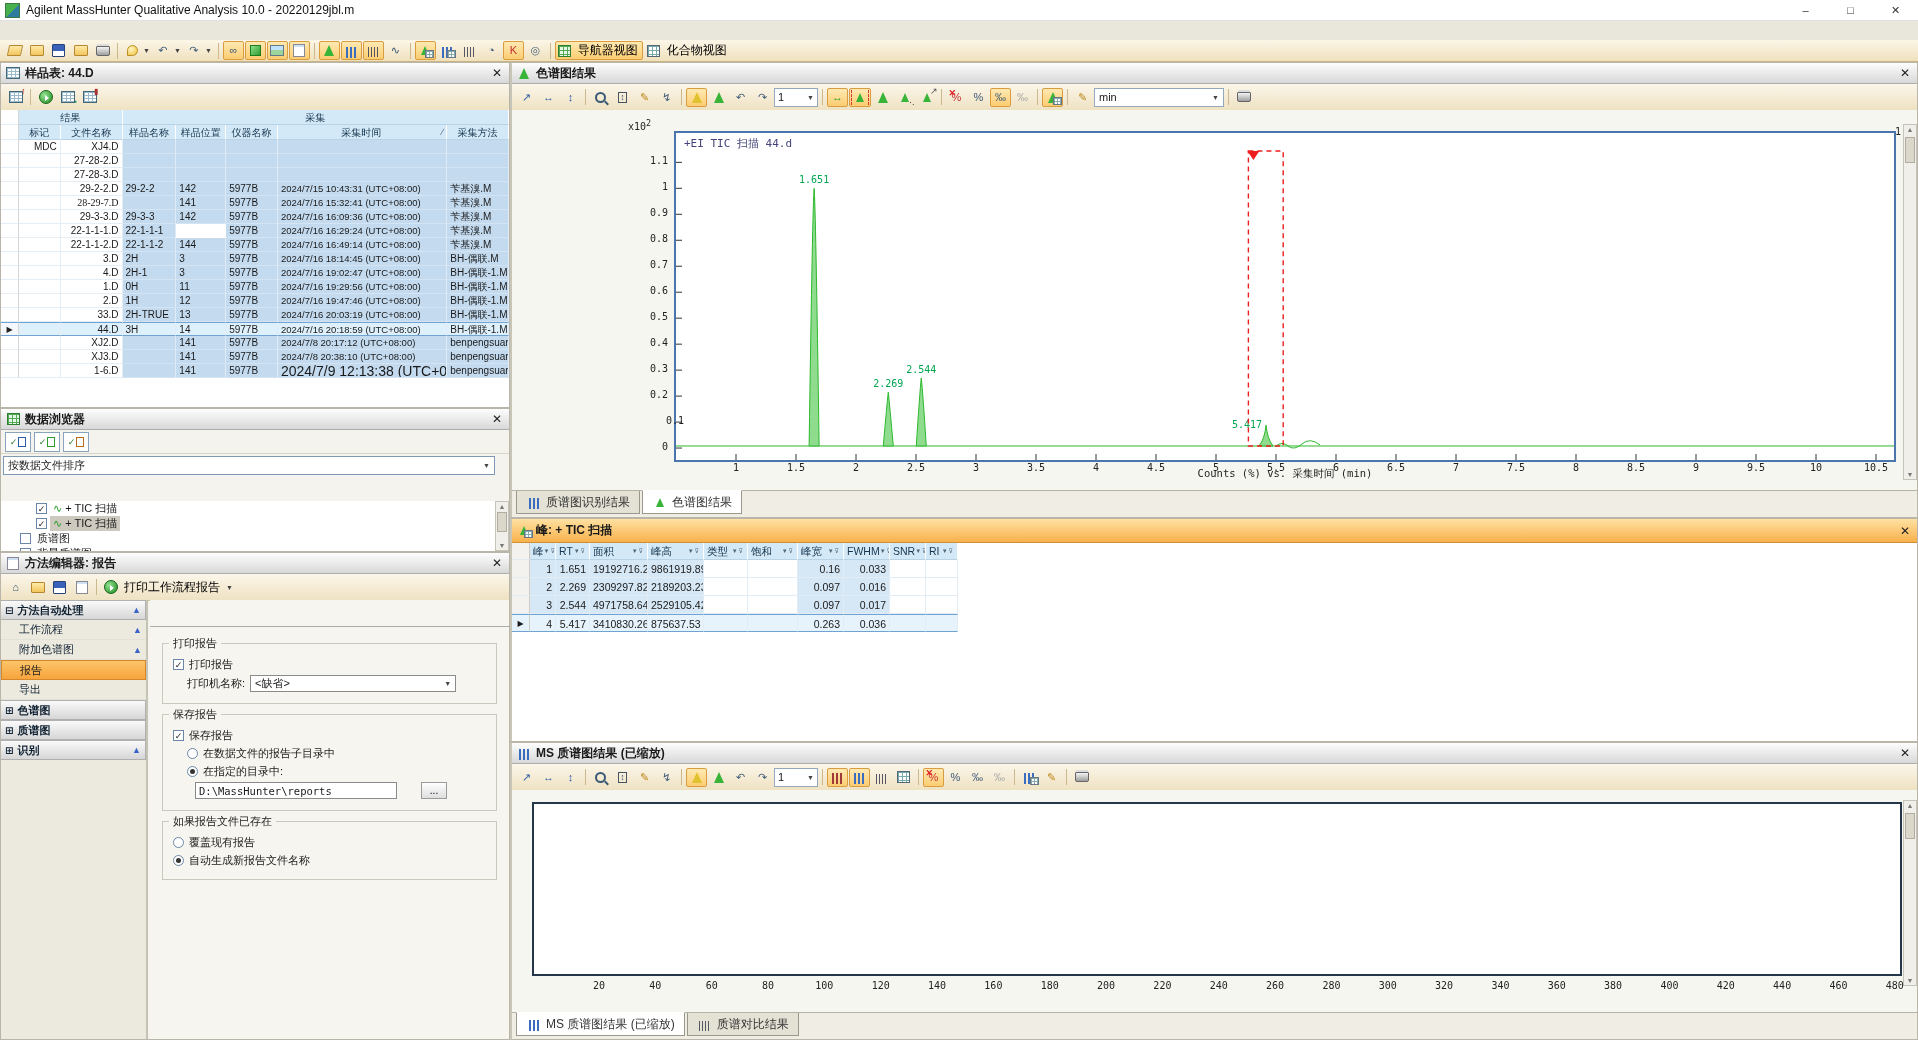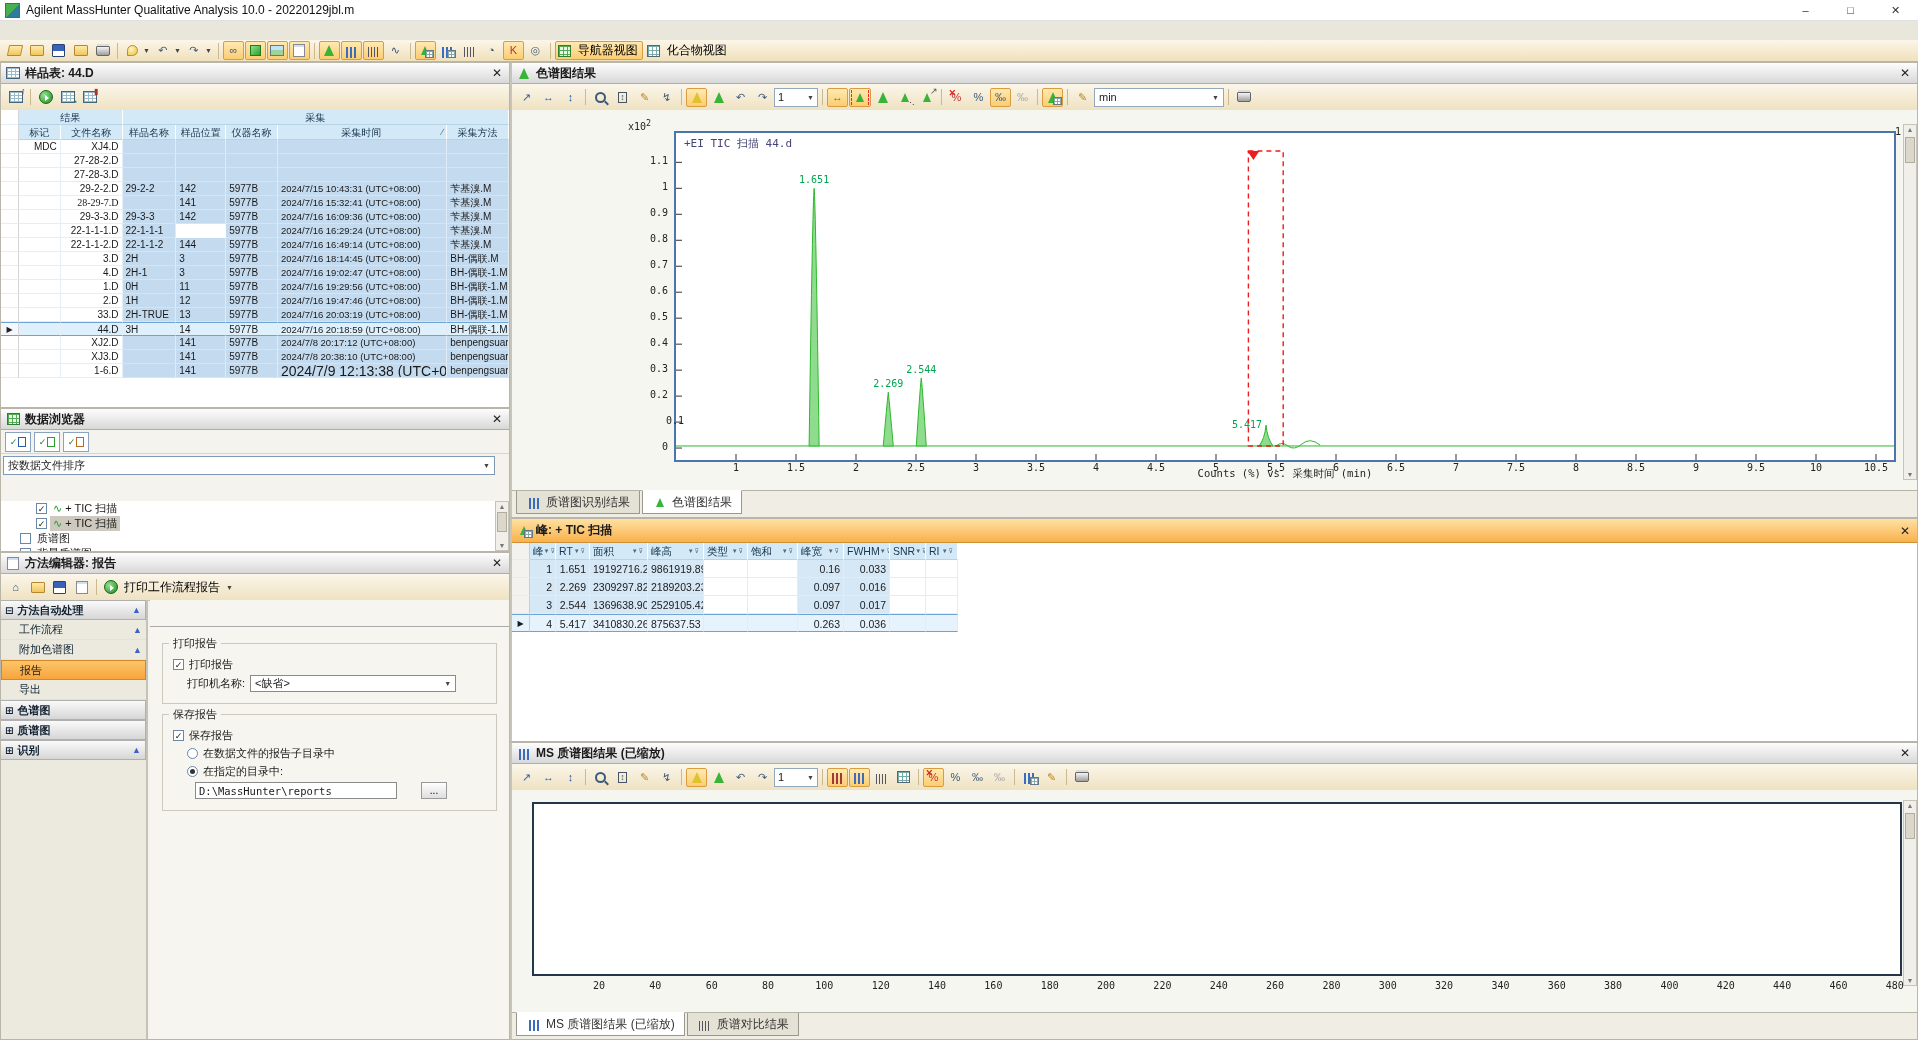--- a/index.html
+++ b/index.html
@@ -604,20 +604,31 @@
             <span class="rd sel"></span>
             <span>在指定的目录中:</span>
           </div>
           <div class="frow indent" style="margin-left:22px">
             <div class="txt">D:\MassHunter\reports</div>
             <span style="width:14px"></span>
             <button class="btn-sm">...</button>
           </div>
         </div>
 
+        <div class="grp">
+          <div class="grp-t">如果报告文件已存在</div>
+          <div class="frow">
+            <span class="rd"></span>
+            <span>覆盖现有报告</span>
+          </div>
+          <div class="frow">
+            <span class="rd sel"></span>
+            <span>自动生成新报告文件名称</span>
+          </div>
+        </div>
 
       </div>
     </div>
   </div>
 
   <div class="panel" style="left:510px;top:62px;width:1408px;height:456px;border-left:2px solid #c7c4b8">
     <div class="phead">
       <span class="icn peak"></span>
       <span>色谱图结果</span>
       <span class="sp"></span>
@@ -884,21 +895,21 @@
           <div class="pkc ra" style="width: 50px;"></div>
           <div class="pkc ra val" style="width: 46px;">0.097</div>
           <div class="pkc ra val" style="width: 46px;">0.016</div>
           <div class="pkc ra" style="width: 36px;"></div>
           <div class="pkc ra" style="width: 32px;"></div>
         </div>
         <div class="pkrow">
           <div class="pkc g"></div>
           <div class="pkc ra val" style="width: 26px;">3</div>
           <div class="pkc ra val" style="width: 34px;">2.544</div>
-          <div class="pkc ra val" style="width: 58px;">1369638.90</div>
+          <div class="pkc ra val" style="width: 58px;">4971758.64</div>
           <div class="pkc ra val" style="width: 56px;">2529105.42</div>
           <div class="pkc ra" style="width: 44px;"></div>
           <div class="pkc ra" style="width: 50px;"></div>
           <div class="pkc ra val" style="width: 46px;">0.097</div>
           <div class="pkc ra val" style="width: 46px;">0.017</div>
           <div class="pkc ra" style="width: 36px;"></div>
           <div class="pkc ra" style="width: 32px;"></div>
         </div>
         <div class="pkrow sel">
           <div class="pkc g" style="font-size: 8px; line-height: 18px;">▶</div>

